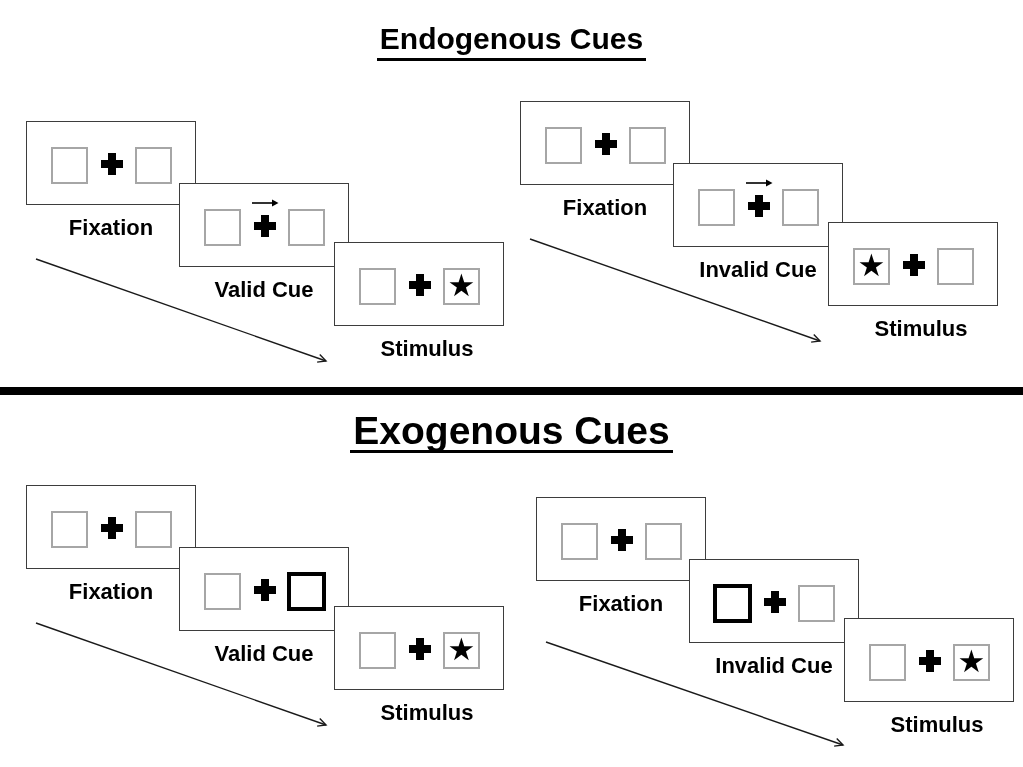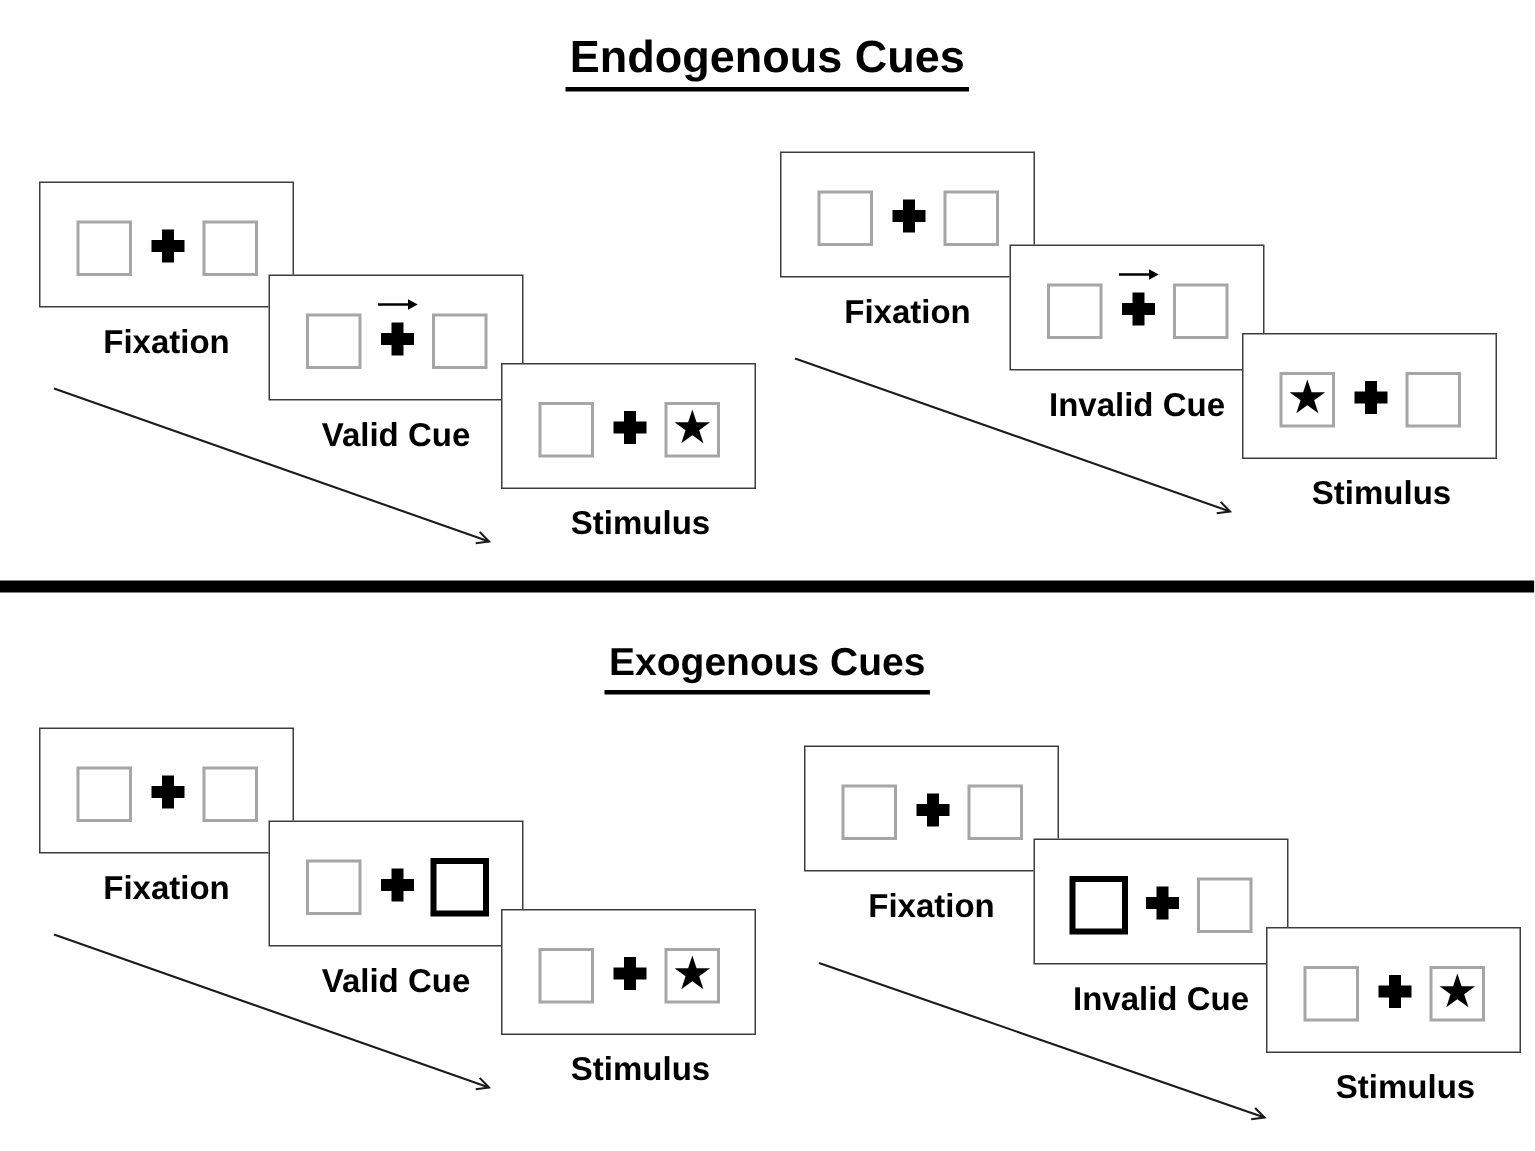--- a/index.html
+++ b/index.html
@@ -117,21 +117,21 @@
     </div>
     <div class="plabel l3">Stimulus</div>
 
     <svg class="time-arrow" width="478" height="262" viewBox="0 0 478 262">
       <line x1="10" y1="138" x2="300" y2="240" stroke="#1a1a1a" stroke-width="1.4" marker-end="url(#arrowhead)"></line>
     </svg>
   </div>
 
   <div class="divider"></div>
 
-  <div class="sec-title" style="top:424px;font-size:26px">
+  <div class="sec-title" style="top:414px;font-size:39px">
     <span class="u">Exogenous Cues</span>
   </div>
 
   <div class="group" style="left:26px;top:485px">
     <div class="panel p1">
       <span class="sq left"></span>
       <span class="plus"></span>
       <span class="sq right"></span>
     </div>
     <div class="plabel l1">Fixation</div>

